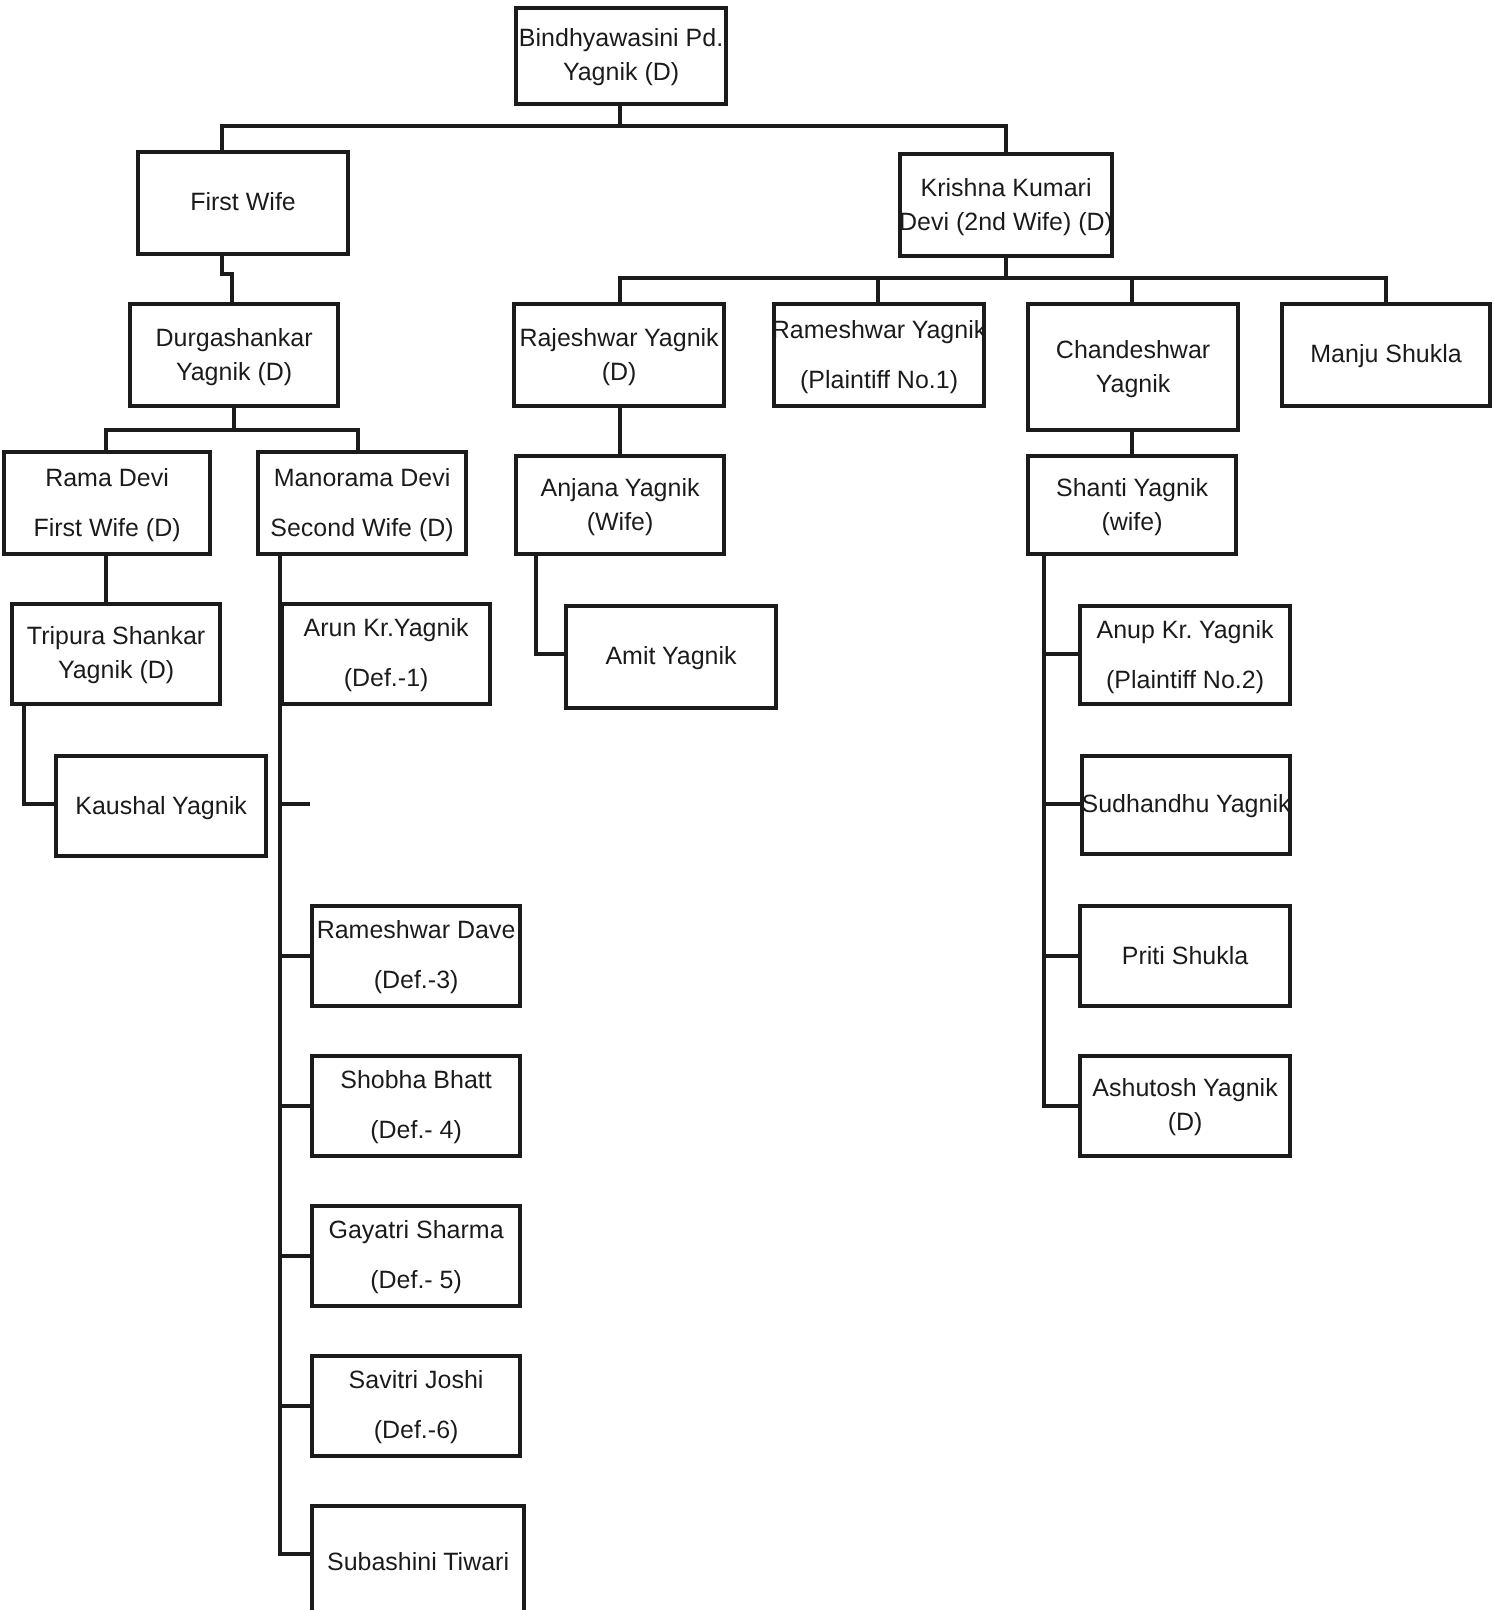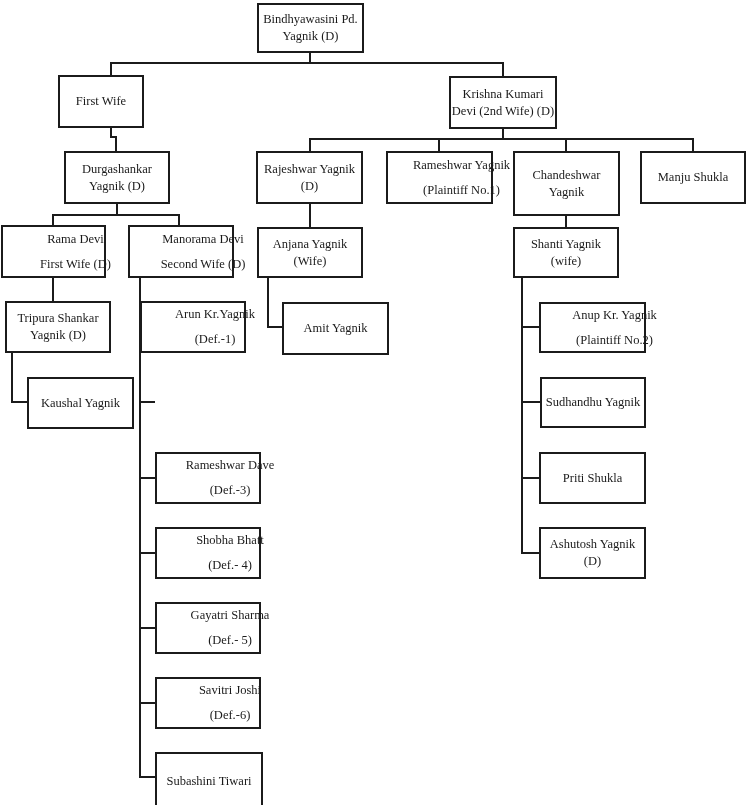--- a/index.html
+++ b/index.html
@@ -6,25 +6,25 @@
   html,body { background:#ffffff; }
   .canvas {
     position:relative; width:747px; height:805px;
     background:#ffffff; overflow:hidden;
     font-family:"Liberation Sans", sans-serif;
     color:#1a1a1a;
   }
   .box {
     position:absolute; border:2px solid #1b1b1b; background:#ffffff;
     display:flex; flex-direction:column; align-items:center; justify-content:center;
-    text-align:center; font-size:12.5px;font-family:Liberation Serif, serif;
+    text-align:center; font-size:12.5px;
   }
   .ln { display:block; white-space:nowrap; }
   .tight .ln { line-height:17px; }
-  .loose .ln { line-height:25px;padding-left:44px; }
+  .loose .ln { line-height:25px; }
   .single .ln { line-height:15px; }
   .vl { position:absolute; width:2px; background:#1b1b1b; }
   .hl { position:absolute; height:2px; background:#1b1b1b; }
 </style>
 </head>
 <body>
 
 <div class="canvas">
 
   <div class="vl" style="left:309px;top:53px;height:11px"></div>
@@ -71,21 +71,21 @@
   <div class="hl" style="left:521px;top:326px;width:19px"></div>
   <div class="hl" style="left:521px;top:401px;width:19px"></div>
   <div class="hl" style="left:521px;top:477px;width:19px"></div>
   <div class="hl" style="left:521px;top:552px;width:19px"></div>
 
   <div class="box tight" style="left:257px;top:3px;width:107px;height:50px">
     <span class="ln">Bindhyawasini Pd.</span>
     <span class="ln">Yagnik (D)</span>
   </div>
 
-  <div class="box single" style="left:58px;top:75px;width:86px;height:53px">
+  <div class="box single" style="left:68px;top:75px;width:107px;height:53px">
     <span class="ln">First Wife</span>
   </div>
 
   <div class="box tight" style="left:449px;top:76px;width:108px;height:53px">
     <span class="ln">Krishna Kumari</span>
     <span class="ln">Devi (2nd Wife) (D)</span>
   </div>
 
   <div class="box tight" style="left:64px;top:151px;width:106px;height:53px">
     <span class="ln">Durgashankar</span>

